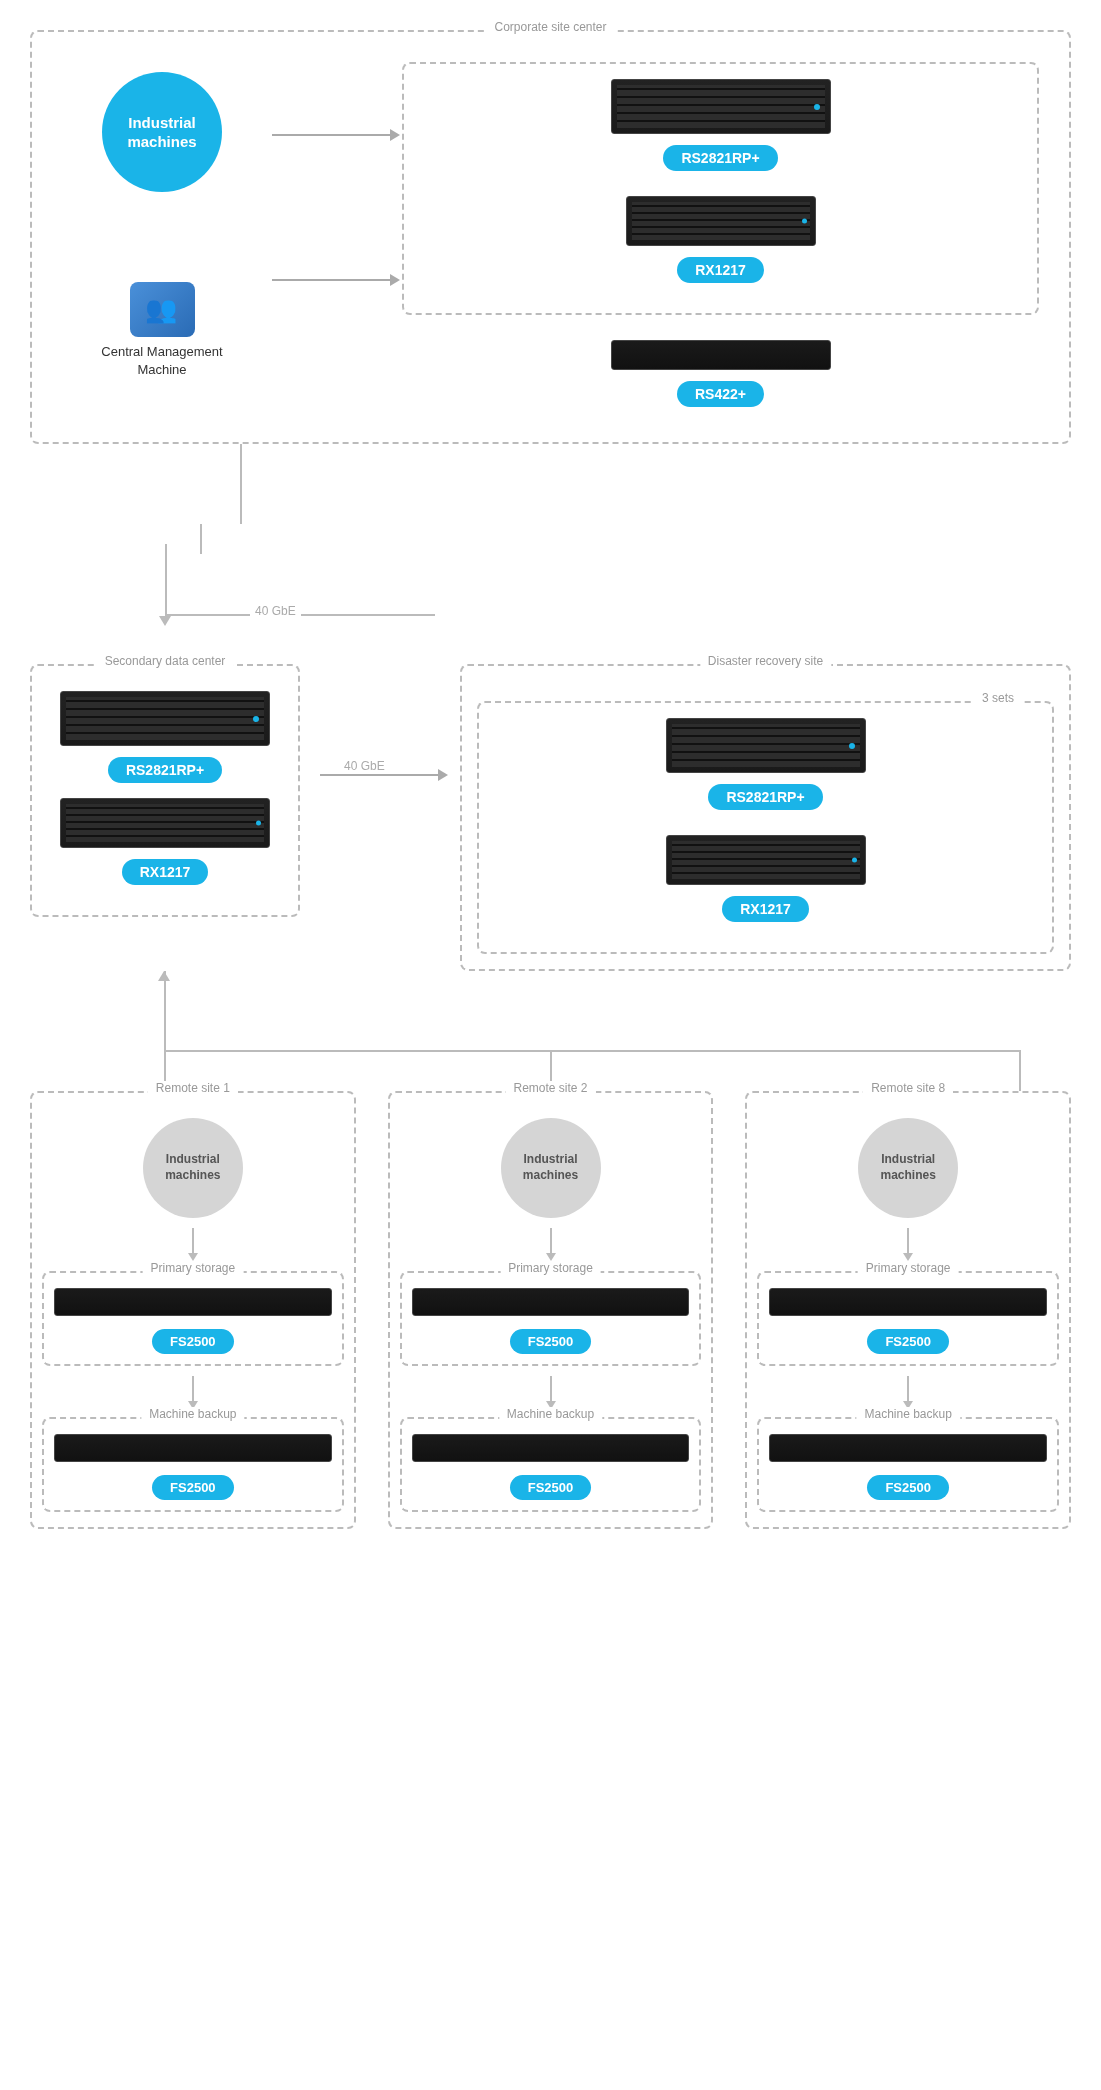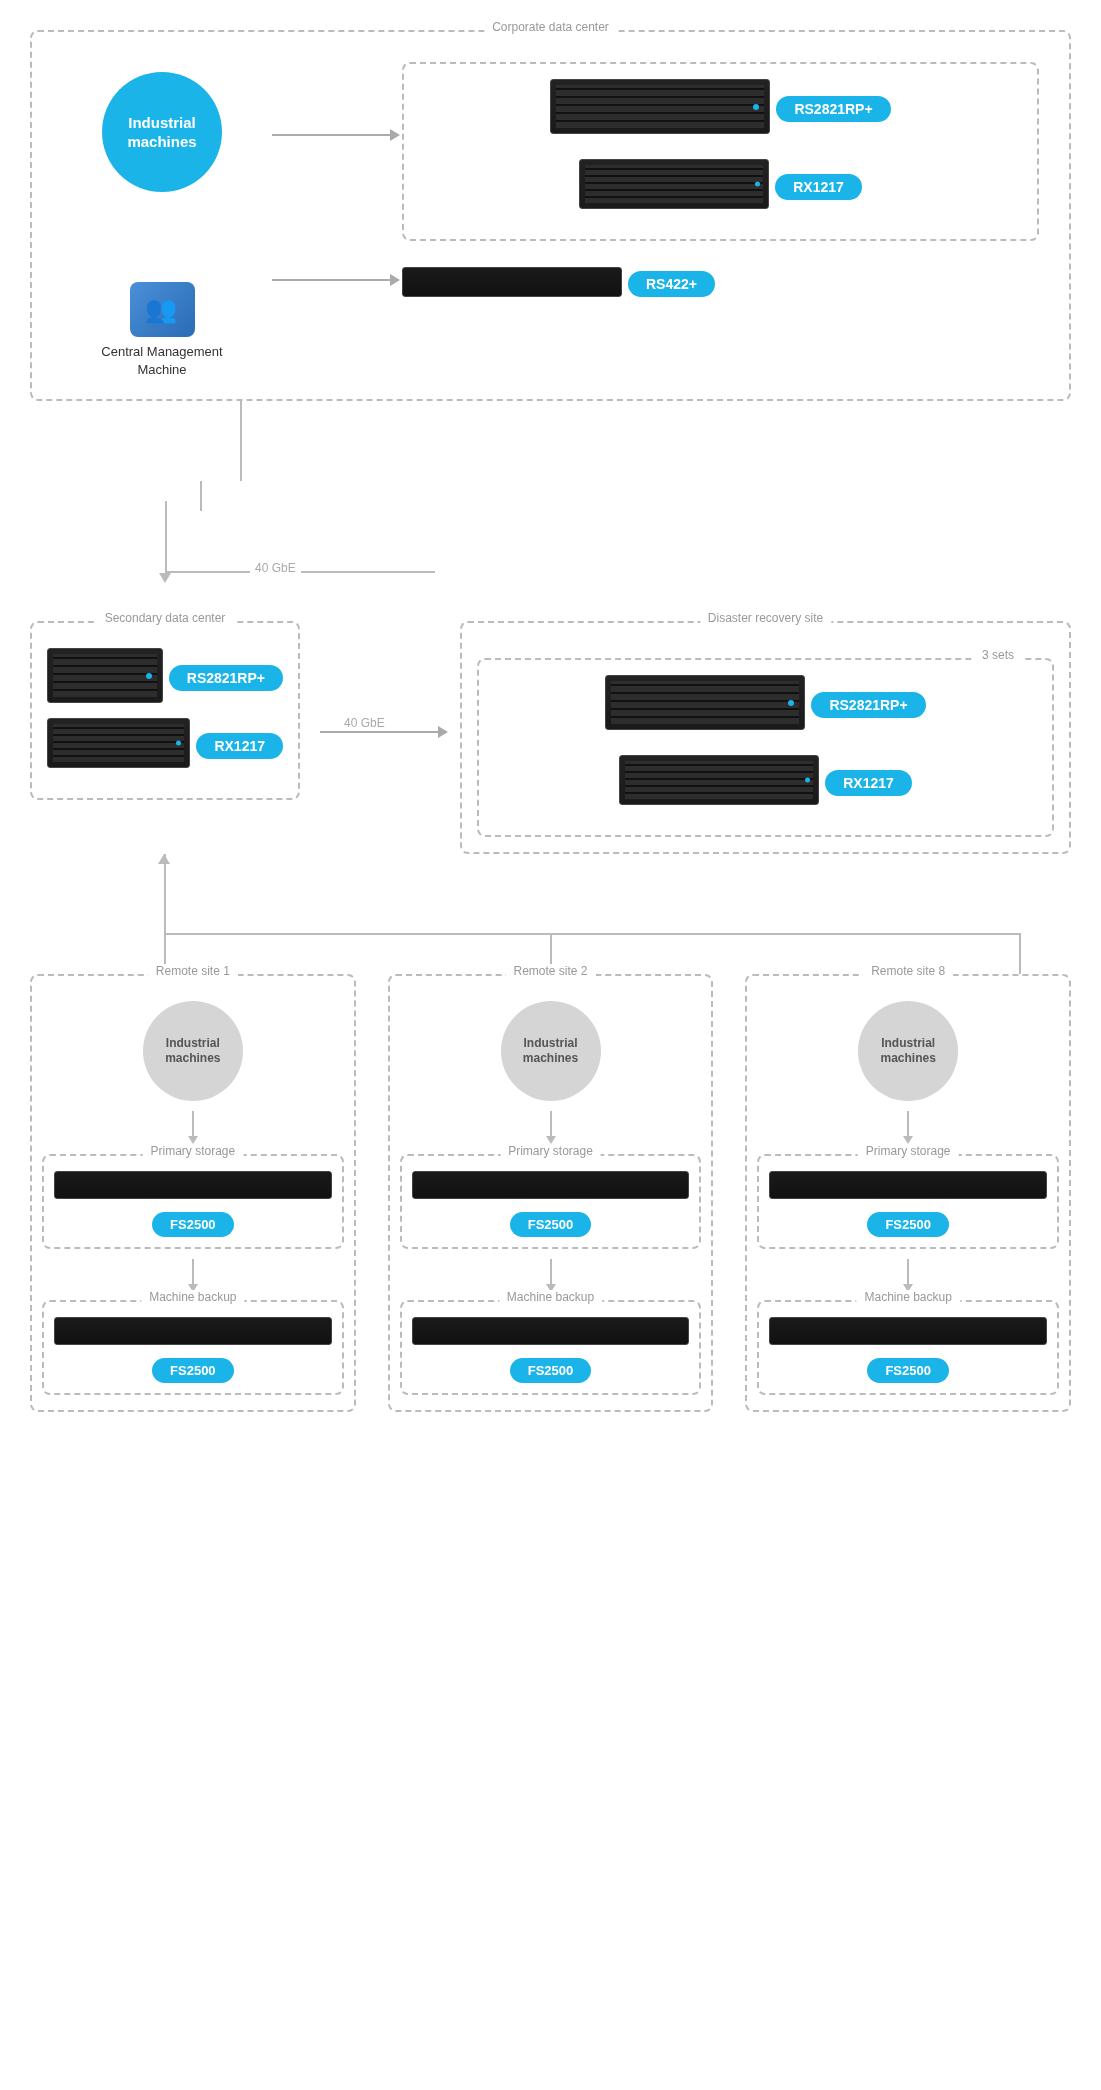--- a/index.html
+++ b/index.html
@@ -101,21 +101,21 @@
       line-height: 1.4;
     }
 
     .secondary-box {
       width: 270px;
       padding: 25px 15px 15px;
     }
 
     .device-group {
       display: flex;
-      flex-direction: row;
+      flex-direction: column;
       align-items: center;
       gap: 6px;
       margin-bottom: 15px;
     }
 
     
     .remote-row {
       display: flex;
       gap: 32px;
       margin: 0 20px;
@@ -224,21 +224,21 @@
       border-radius: 3px;
       border: 1px solid #444;
     }
   </style>
 </head>
 <body>
 
 <div class="diagram">
 
   <div class="dashed-box corporate-section" style="margin: 10px 10px 0; padding: 30px 20px 20px;">
-    <span class="box-label">Corporate data center</span>
+    <span class="box-label">Corporate site center</span>
 
     <div style="display: flex; align-items: flex-start; gap: 0;">
 
       <div style="display: flex; flex-direction: column; align-items: center; width: 220px; gap: 0; padding-top: 10px;">
 
         <div class="blue-circle">
           <span style="white-space: pre-line;">Industrial
 machines</span>
         </div>
 

